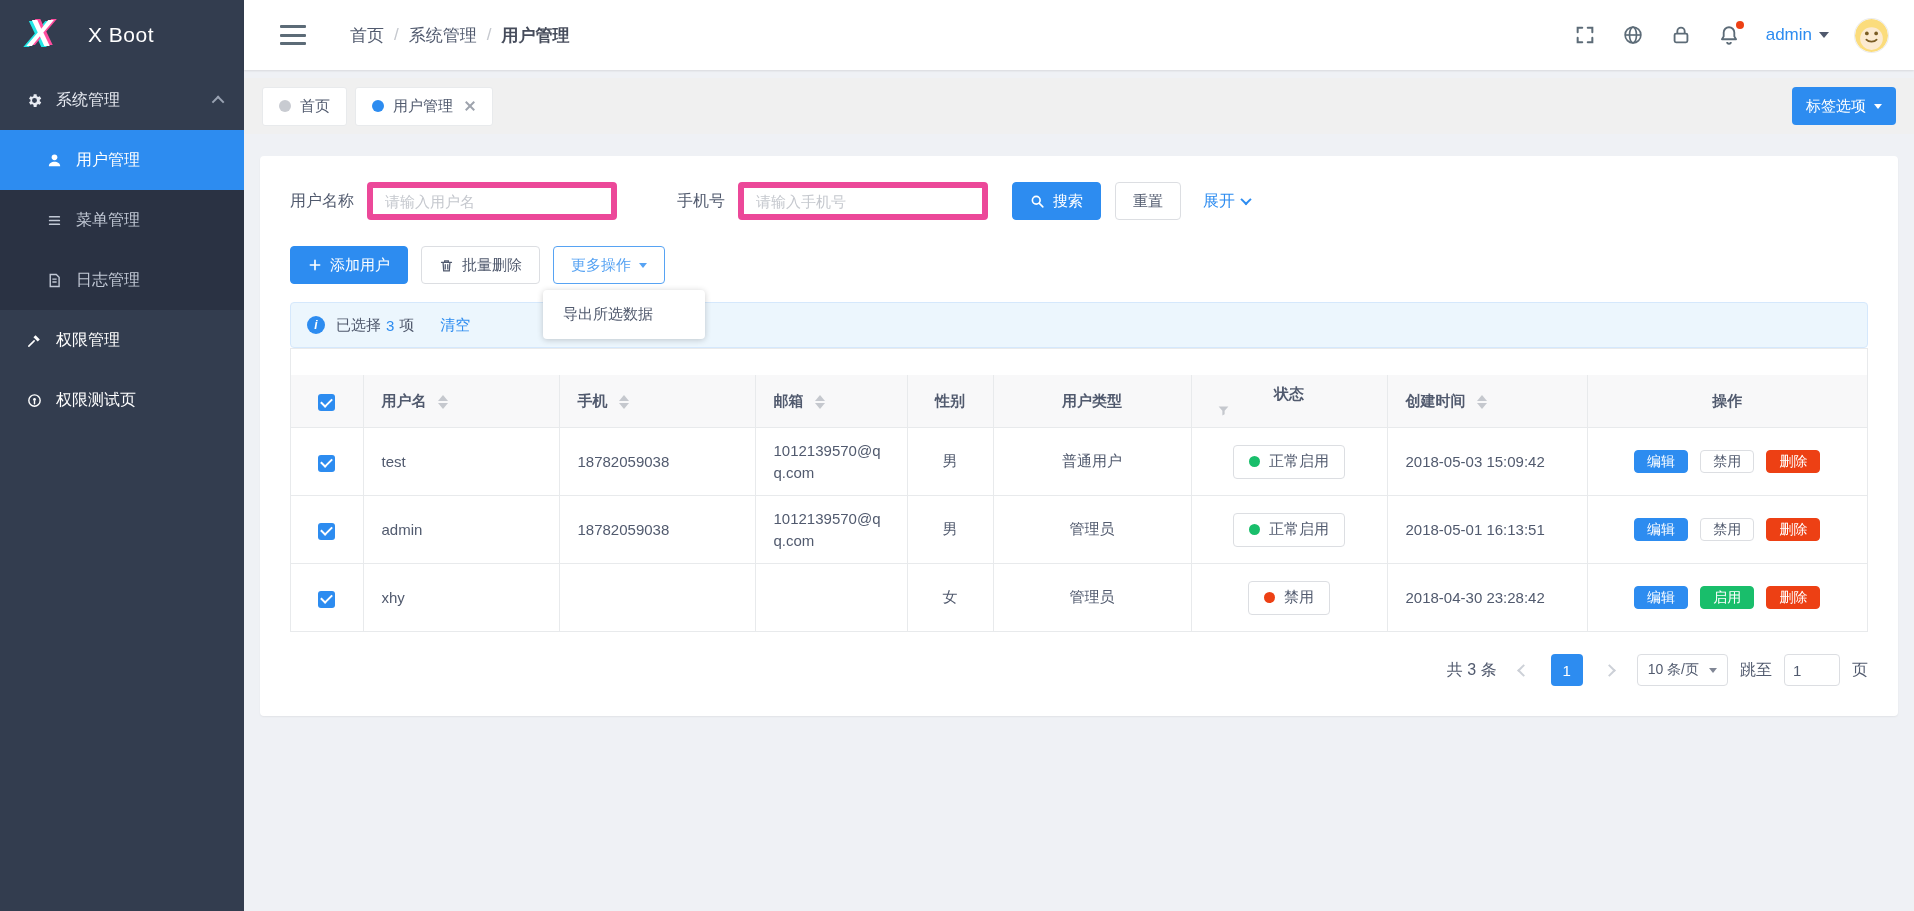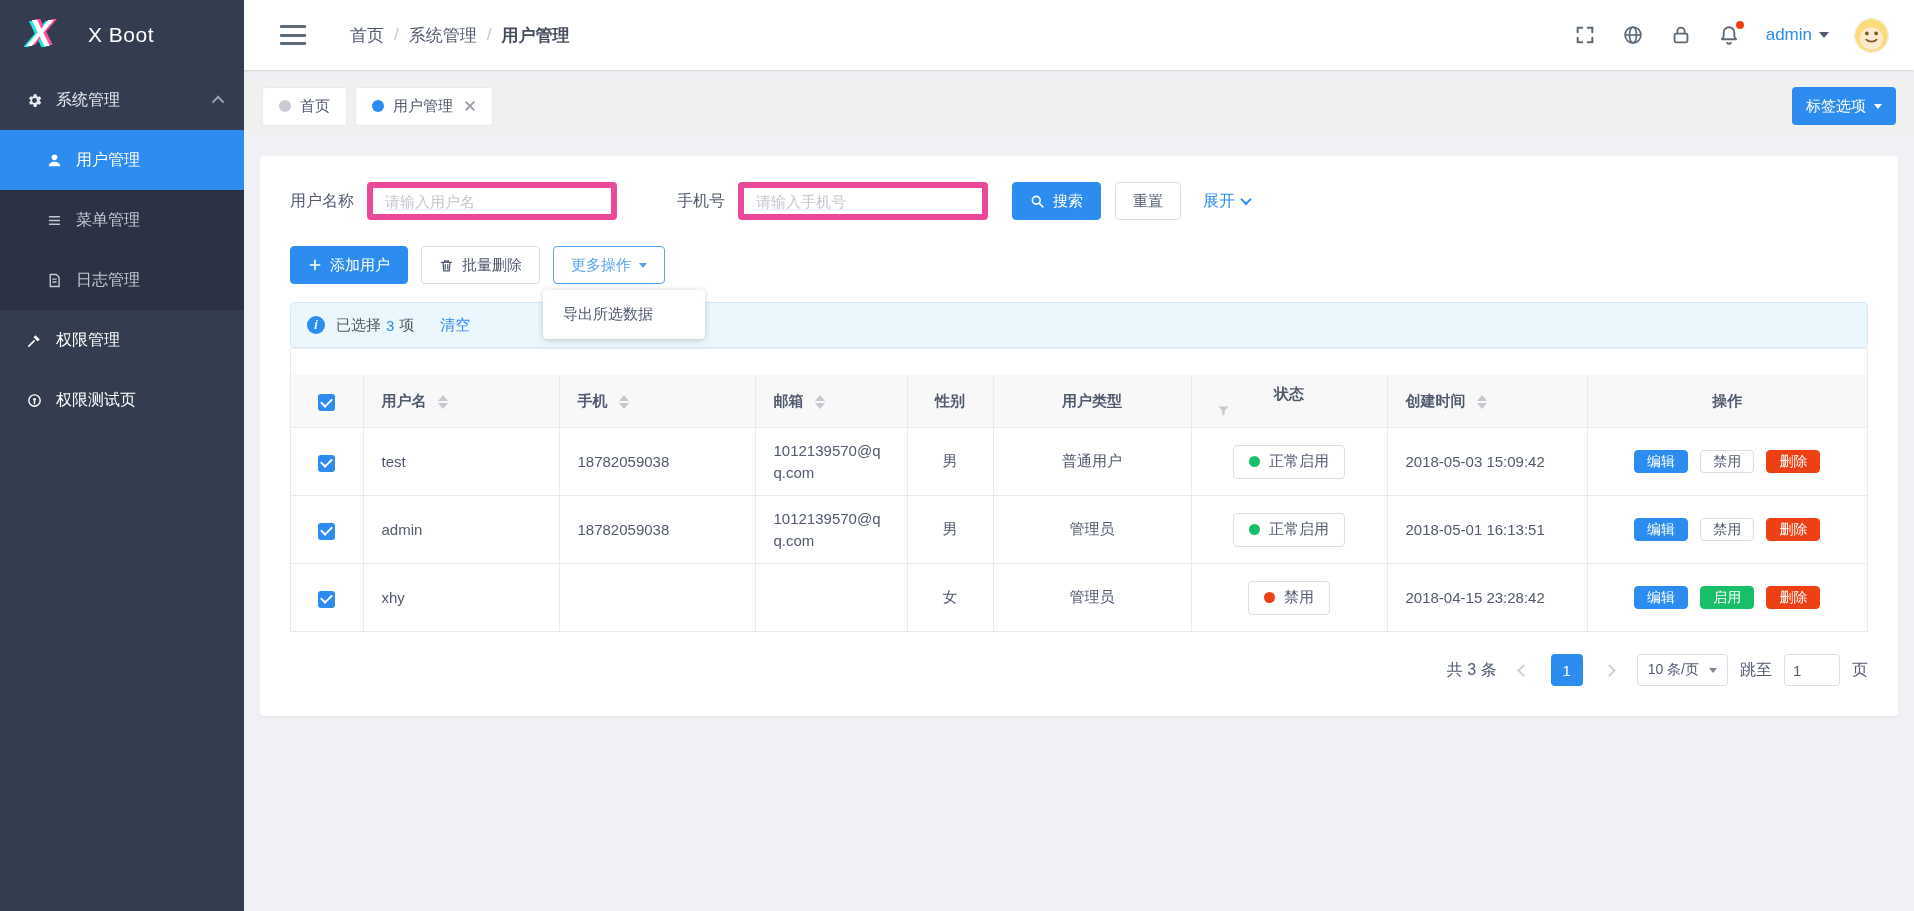--- a/index.html
+++ b/index.html
@@ -456,21 +456,21 @@
               <td><span></span></td>
               <td class="c-email"><span></span></td>
               <td class="center"><span>女</span></td>
               <td class="center"><span>管理员</span></td>
               <td class="center">
                 <span class="pill">
                   <i class="dot dot-red"></i>
                   <span>禁用</span>
                 </span>
               </td>
-              <td><span>2018-04-15 23:28:42</span></td>
+              <td><span>2018-04-30 23:28:42</span></td>
               <td class="center">
                 <button class="btn sm primary">编辑</button>
                 <button class="btn sm success">启用</button>
                 <button class="btn sm danger">删除</button>
               </td>
             </tr>
           </tbody>
         </table>
         </div>
 

